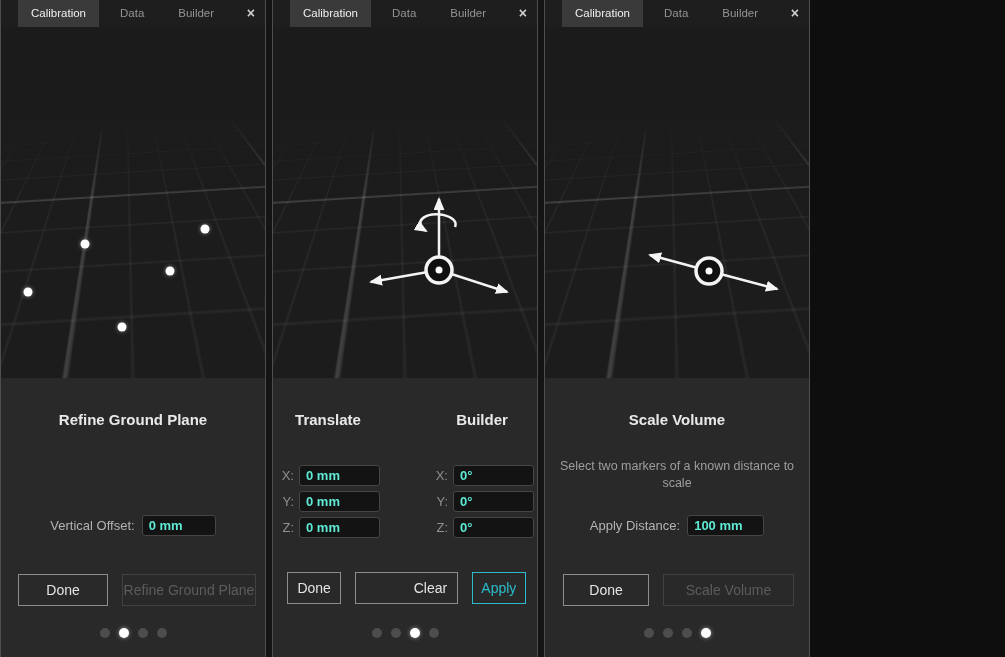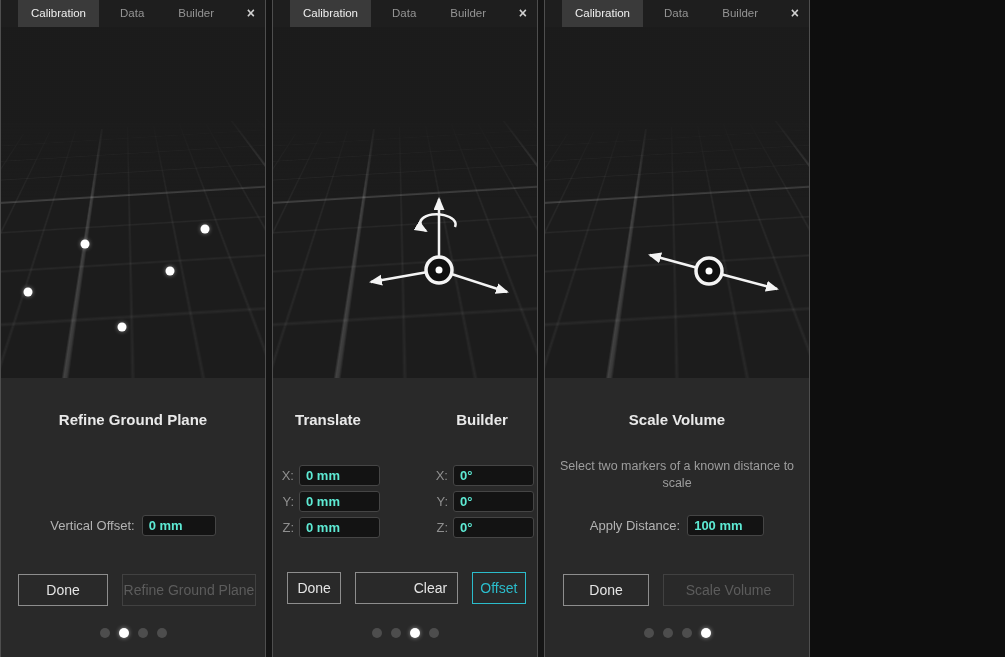--- a/index.html
+++ b/index.html
@@ -159,21 +159,21 @@
             <div class="vrow">
               <label>Z:</label>
               <input class="tinput w81" value="0°" style="">
             </div>
           </div>
         </div>
       </div>
       <div class="btnrow" style="left:14px; right:11px; top:194px;">
         <button class="btn" style="flex:1;">Done</button>
         <button class="btn" style="flex:1;padding-left:48px;">Clear</button>
-        <button class="btn accent" style="flex:1;">Offset</button>
+        <button class="btn accent" style="flex:1;">Apply</button>
       </div>
       <div class="dots">
           <span class="dot"></span>
           <span class="dot"></span>
           <span class="dot active"></span>
           <span class="dot"></span>
         </div>
     </div>
   </section>
 

